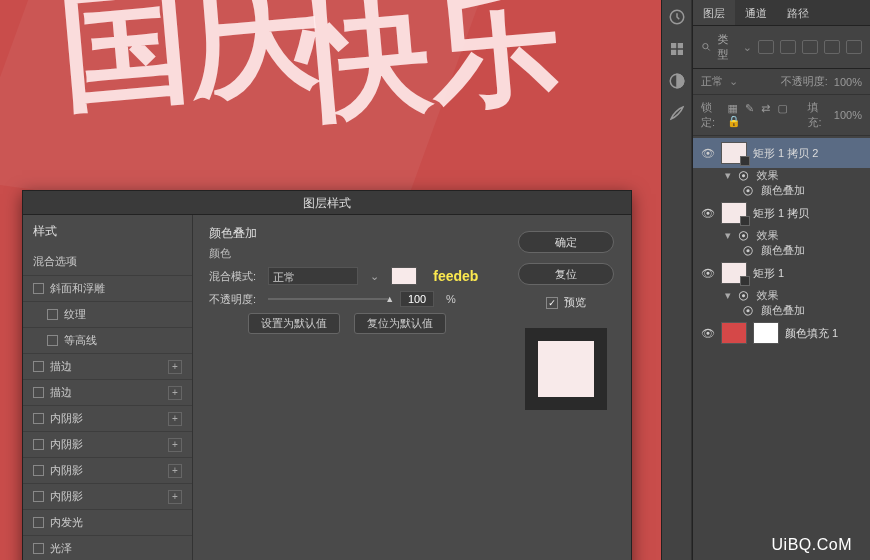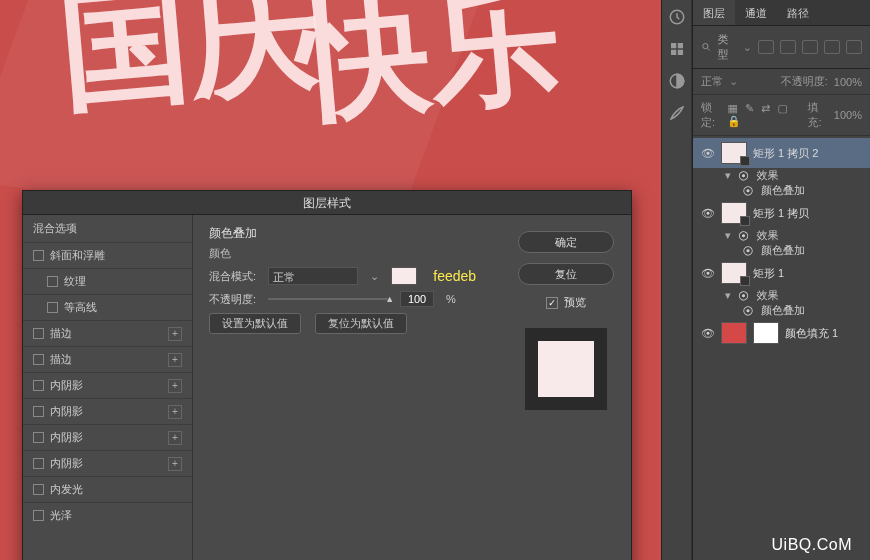--- a/index.html
+++ b/index.html
@@ -50,21 +50,21 @@
 .optrow .cb{width:11px;height:11px;border:1px solid #888;display:inline-flex;align-items:center;justify-content:center;margin-right:6px;color:#fff;font-size:9px}
 .optrow .plus{width:14px;height:14px;border:1px solid #666;display:flex;align-items:center;justify-content:center;color:#aaa;font-size:10px}
 .optL{display:flex;align-items:center}
 .indent{padding-left:24px}
 
 .dlgMid{flex:1;padding:10px 16px;position:relative}
 .dlgMid .h{font-size:12px;color:#ddd;margin-bottom:4px}
 .fline{display:flex;align-items:center;gap:12px;margin:6px 0;font-size:11px;color:#ccc}
 .sel2{width:90px;height:18px;background:#3a3a3a;border:1px solid #555;padding:2px 4px}
 .swatch{width:26px;height:18px;background:#f8eaea;border:1px solid #555}
-.hilite{color:#fce94f;font-weight:normal;font-size:14px;margin-left:4px}
+.hilite{color:#fce94f;font-weight:bold;font-size:14px;margin-left:4px}
 .slider{width:120px;height:2px;background:#666;position:relative}
 .slider::after{content:"▲";position:absolute;right:-6px;top:-4px;color:#ccc;font-size:9px}
 .numbox{width:34px;height:16px;background:#3a3a3a;border:1px solid #555;color:#fff;text-align:center;line-height:14px;font-size:11px}
 .btn2{padding:2px 12px;background:#3a3a3a;border:1px solid #666;border-radius:3px;font-size:11px;color:#ccc}
 
 .dlgRight{width:130px;padding:16px 18px;display:flex;flex-direction:column;gap:10px;align-items:center}
 .btnR{width:96px;height:22px;background:#3a3a3a;border:1px solid #666;border-radius:11px;color:#ddd;font-size:11px;display:flex;align-items:center;justify-content:center}
 .prevrow{display:flex;align-items:center;gap:6px;font-size:11px;color:#ddd}
 .cbk{width:12px;height:12px;border:1px solid #888;display:inline-flex;align-items:center;justify-content:center;color:#fff;font-size:9px}
 .pvBox{width:82px;height:82px;background:#2a2a2a;margin-top:8px;display:flex;align-items:center;justify-content:center}
@@ -200,20 +200,21 @@
       <div class="thumb" style="background:#fff"></div>
       <span class="lname">颜色填充 1</span>
     </div>
   </div>
 </div>
 
 <div class="dlg">
   <div class="dlgTitle">图层样式</div>
   <div class="dlgBody">
     <div class="dlgLeft">
+      <div class="hdr">样式</div>
       <div class="sub">混合选项</div>
       <div id="optlist">
           <div class="optrow">
             <div class="optL">
               <span class="cb"></span>
               <span>斜面和浮雕</span>
             </div>
           </div>
           <div class="optrow indent">
             <div class="optL">
@@ -293,21 +294,21 @@
         <span style="color:#aaa">⌄</span>
         <div class="swatch"></div>
         <span class="hilite">feedeb</span>
       </div>
       <div class="fline">
         <span>不透明度:</span>
         <div class="slider"></div>
         <div class="numbox">100</div>
         <span>%</span>
       </div>
-      <div class="fline" style="gap:14px;margin-top:2px;justify-content:flex-start">
+      <div class="fline" style="gap:14px;margin-top:2px;justify-content:center">
         <div class="btn2">设置为默认值</div>
         <div class="btn2">复位为默认值</div>
       </div>
     </div>
 
     <div class="dlgRight">
       <div class="btnR">确定</div>
       <div class="btnR">复位</div>
       <div class="prevrow">
           <span class="cbk">✓</span>

